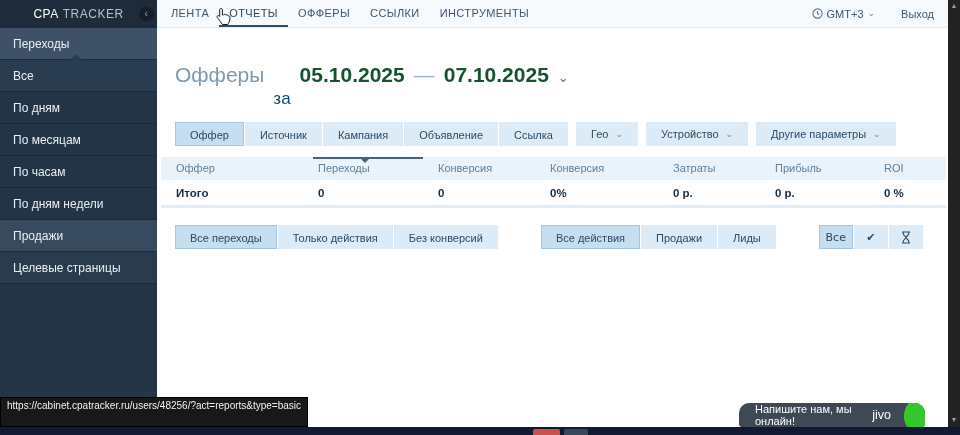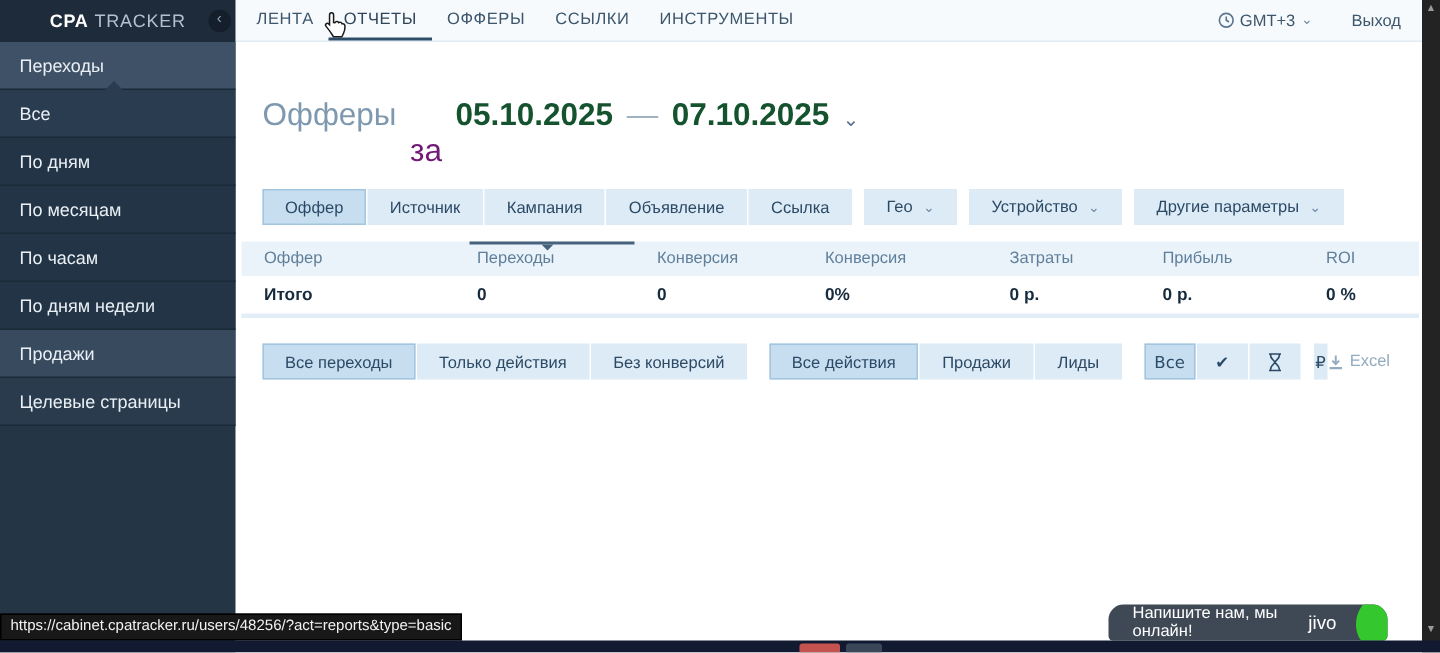--- a/index.html
+++ b/index.html
@@ -9,21 +9,21 @@
     font-family:"Liberation Sans", sans-serif;
   }
 
   
   .topbar { position:absolute; top:0; left:0; right:0; height:28px; display:flex; z-index:2; }
   .brand {
     width:157px; height:28px; background:#1d2b3a; color:#fff;
     display:flex; align-items:center; justify-content:center; position:relative;
     font-size:12px; letter-spacing:.5px; flex:none;
   }
-  .brand-bold { font-weight:bold; }
+  .brand-bold { font-weight:normal; }
   .brand-rest { color:#b4c2cf; margin-left:4px; }
   .collapse-btn {
     position:absolute; right:3px; top:50%; transform:translateY(-50%);
     width:15px; height:15px; border-radius:50%; background:#141f2b;
     color:#8ea2b4; font-size:10px; line-height:14px; text-align:center; cursor:pointer;
   }
   .topnav {
     flex:1; background:#f6fafd; border-bottom:1px solid #e1ecf4;
     display:flex; align-items:stretch; padding-left:4px;
   }
@@ -57,21 +57,21 @@
     border-bottom:6px solid #2a3c4f;
   }
 
   
   .main { position:absolute; left:157px; top:28px; right:12px; bottom:8px; background:#fff; }
 
   .report-title {
     margin:13px 0 0 18px; font-size:21px; color:#7e99af;
     display:flex; align-items:center; gap:9px;
   }
-  .rt-prep { color:#701a75; font-size:21px;margin-top:48px; }
+  .rt-prep { color:#0c4a6e; font-size:17px;margin-top:48px; }
   .rt-date { color:#14532d; font-weight:bold; cursor:pointer; }
   .rt-dash { color:#9fb2c2; }
   .rt-chev { color:#53708c; font-size:13px; margin-top:4px; cursor:pointer; }
 
   .btn {
     background:#dcebf6; color:#2c4a66; font-size:11px; height:24px; line-height:24px;
     padding:0 14px; border:1px solid transparent; cursor:pointer; white-space:nowrap;
   }
   .btn.active { background:#c6def0; border-color:#a3c6e0; }
   .dim-row { margin:13px 0 0 18px; display:flex; align-items:center; }
@@ -89,21 +89,21 @@
     border-left:4px solid transparent; border-right:4px solid transparent;
     border-top:4px solid #47627d;
   }
   .trow {
     height:28px; align-items:center; font-size:11.5px; font-weight:bold; color:#172b3e;
     background:#fff; border-bottom:3px solid #e2eef7;
   }
   .trow > div { padding-left:15px; }
 
   
-  .filters-row { margin:17px 0 0 18px; display:flex; align-items:center; }
+  .filters-row { margin:17px 0 0 18px; display:flex; align-items:center;gap:28px; }
   .grp { margin-right:15px; }
   .icon-btn { width:34px; padding:0; text-align:center; font-family:"DejaVu Sans", sans-serif; }
   .pay-btn { margin-left:9px; }
   .excel {
     margin-left:auto; margin-right:30px; color:#93abbf; font-size:11px;
     display:flex; align-items:center; gap:4px; cursor:pointer;
   }
 
   
   .jivo {
@@ -114,21 +114,21 @@
   }
   .jivo-brand { margin-left:auto; margin-right:34px; font-size:12.5px; }
   .jivo-leaf {
     position:absolute; right:-3px; top:-4px; width:24px; height:32px;
     background:#35c72e; border-radius:60% 40% 10% 70%; transform:rotate(14deg);
   }
 
   
   .status-url {
     position:absolute; left:0; bottom:8px; z-index:7; background:#181818;
-    border:1px solid #000; color:#f2f2f2; font-size:10px; padding:2px 6px 3px;
+    border:1px solid #000; color:#f2f2f2; font-size:10px; padding:2px 6px 15px;
     white-space:nowrap;
   }
 
   
   .taskbar { position:absolute; left:0; right:0; bottom:0; height:8px; background:#111a30; z-index:8; }
   .task-seg { position:absolute; top:2px; height:6px; border-radius:2px 2px 0 0; }
   .task-red  { left:533px; width:27px; background:#c4534f; }
   .task-gray { left:564px; width:24px; background:#3a4758; }
 
   

